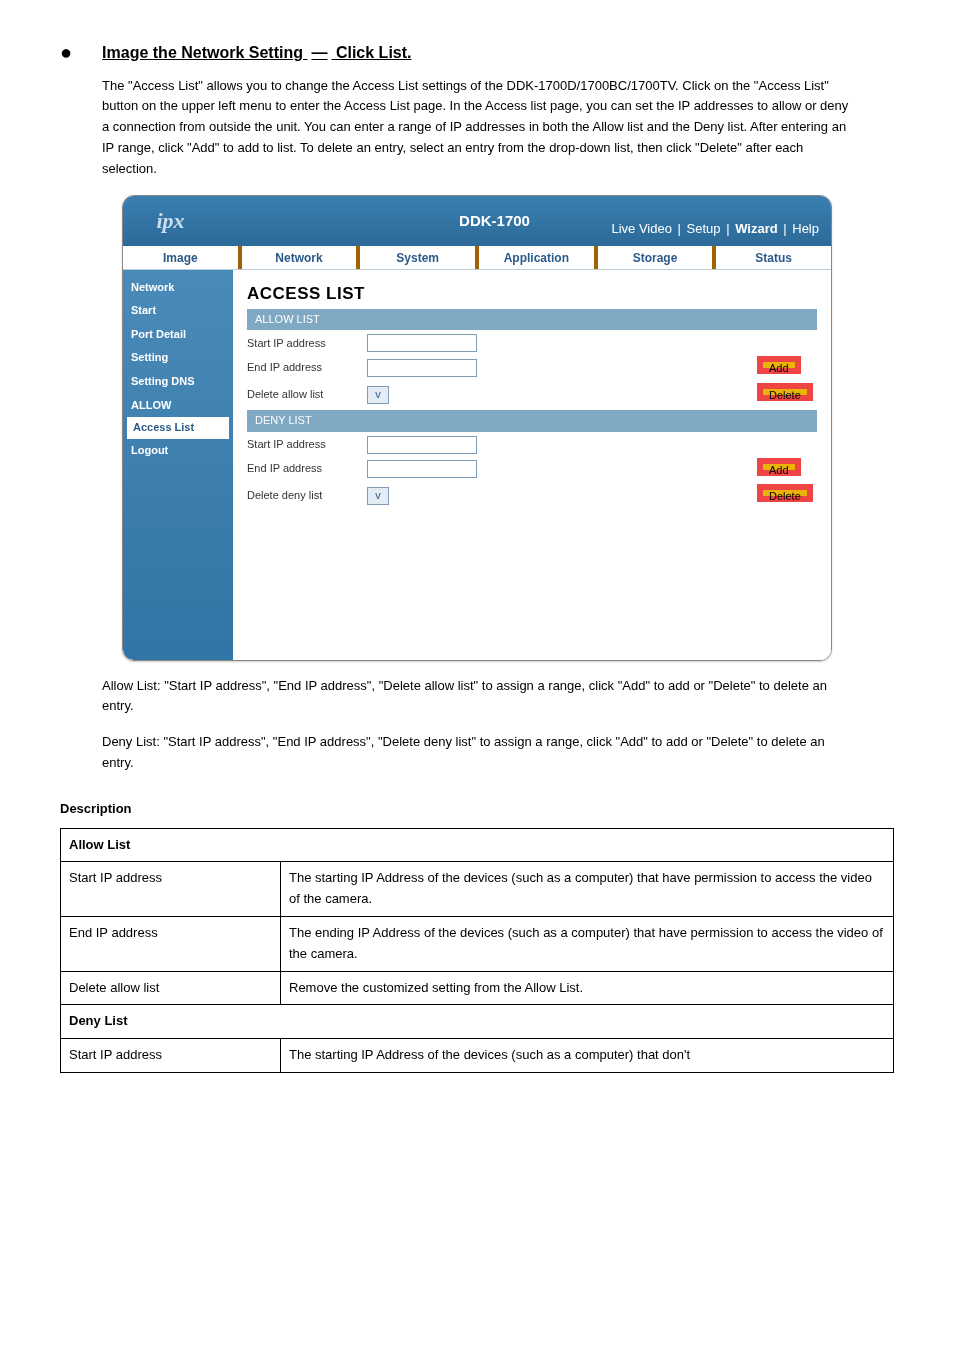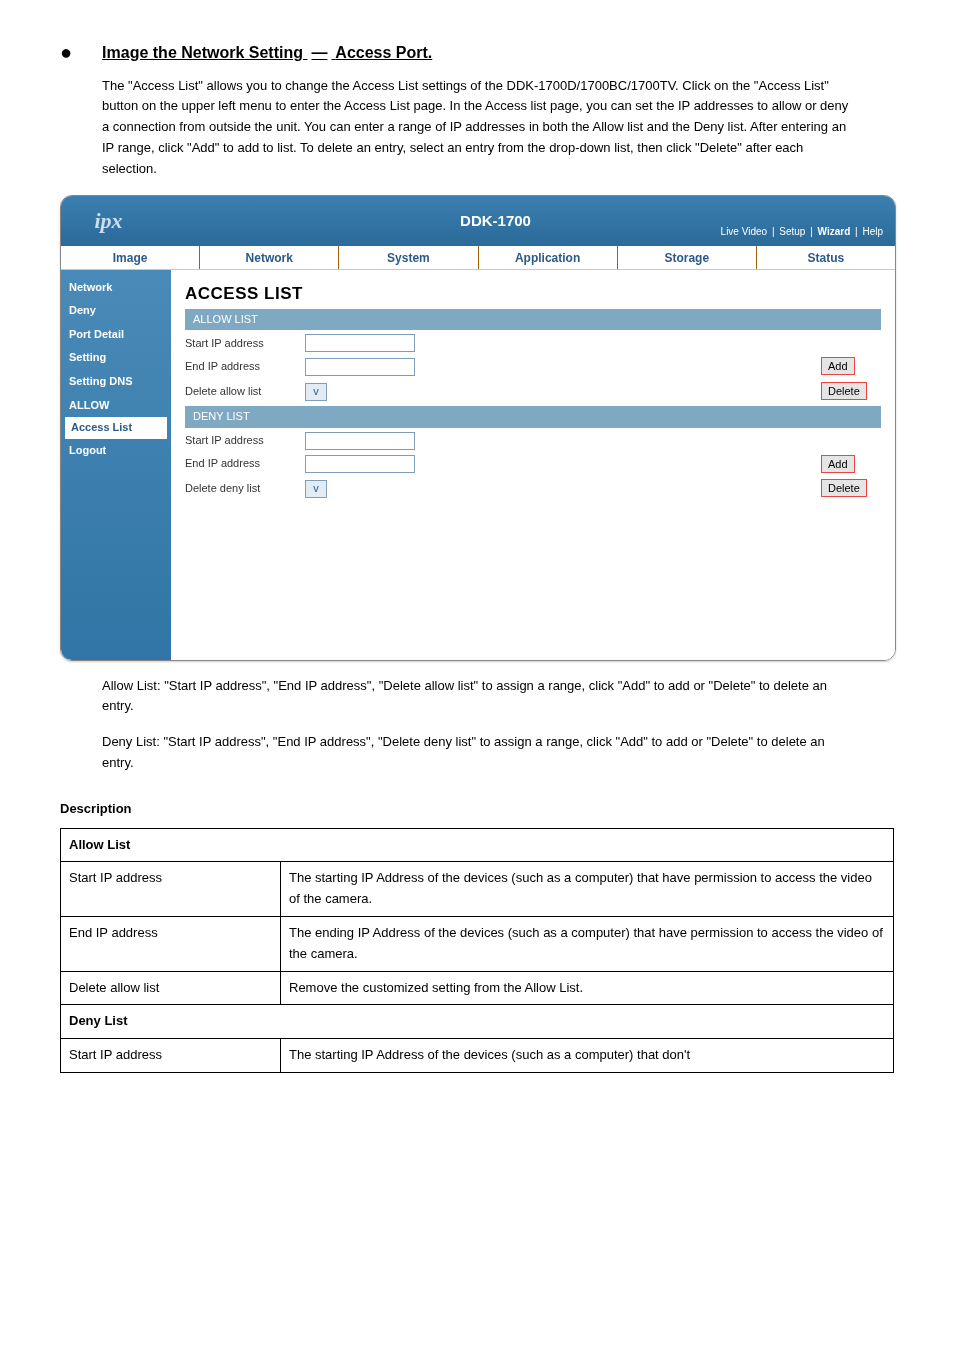--- a/index.html
+++ b/index.html
@@ -2,61 +2,61 @@
 <html><head>
 <meta charset="utf-8">
 <style>
   * { box-sizing: border-box; margin: 0; padding: 0; }
   body { font-family: Arial, sans-serif; background: #fff; color: #000; width: 954px; margin: 0 auto; padding: 20px 60px; font-size: 13px; line-height: 1.6; }
   .bullet-row { display: flex; align-items: flex-start; margin: 20px 0 10px 0; }
   .bullet { font-size: 20px; margin-right: 30px; line-height: 1.2; }
   .section-title { font-size: 16px; font-weight: bold; text-decoration: underline; }
   .dash { margin: 0 4px; }
   .para { margin: 8px 42px 8px 42px; }
-  .screenshot { width: 836px; margin: 15px auto; }
+  .screenshot { width: 710px; margin: 15px auto; }
   .ss-frame { border: 1px solid #888; border-radius: 12px; overflow: hidden; box-shadow: 0 1px 2px rgba(0,0,0,0.2); }
   .ss-header { background: linear-gradient(#3a7fb0, #2b6a99); height: 50px; position: relative; display: flex; align-items: center; }
   .ss-logo { width: 95px; text-align: center; font-style: italic; font-family: Georgia, serif; font-size: 22px; color: #fff; font-weight: bold; }
   .ss-logo span { color: #cde; }
   .ss-product { flex: 1; text-align: center; color: #fff; font-weight: bold; font-size: 15px; padding-right: 60px; }
-  .ss-toplinks { position: absolute; right: 10px; bottom: 6px; font-size: 10px; color: #fff; }
+  .ss-toplinks { position: absolute; right: 10px; bottom: 6px; font-size: 13px; color: #fff; }
   .ss-toplinks span { padding: 0 2px; }
   .ss-tabs { background: #f4f6f8; border-bottom: 1px solid #b8ccd9; display: flex; height: 24px; }
-  .ss-tab { flex: 1; text-align: center; font-size: 12px; font-weight: bold; color: #2b5a8a; border-right: 1px solid #a16207; line-height: 24px; background: #fff; }
+  .ss-tab { flex: 1; text-align: center; font-size: 12px; font-weight: bold; color: #2b5a8a; border-right: 4px solid #a16207; line-height: 24px; background: #fff; }
   .ss-tab:last-child { border-right: none; }
   .ss-body { display: flex; background: #f0f3f5; }
   .ss-side { width: 110px; background: linear-gradient(#4a8ab8, #3075a5); padding: 6px 0 40px 0; min-height: 390px; border-bottom-left-radius: 10px; }
   .ss-side-item { color: #fff; font-size: 11px; font-weight: bold; padding: 3px 8px; }
   .ss-side-active { background: #fff; color: #2b5a8a; margin: 0 4px; padding: 2px 6px; }
   .ss-main { flex: 1; background: #fff; padding: 10px 14px 120px 14px; border-bottom-right-radius: 10px; }
   .ss-h1 { font-size: 17px; font-weight: bold; letter-spacing: 0.5px; margin-bottom: 2px; }
   .ss-sec { background: #7fa8c2; color: #fff; font-size: 11px; padding: 2px 8px; margin-top: 2px; }
   .ss-row { display: flex; align-items: center; margin: 4px 0; }
   .ss-label { width: 120px; font-size: 11px; color: #333; }
   .ss-input { border: 1px solid #7f9db9; height: 18px; width: 110px; font-size: 11px; padding: 0 2px; }
   .ss-select { border: 1px solid #7f9db9; background: #e3ecf5; height: 18px; width: 22px; text-align: center; font-size: 11px; color: #2b5a8a; display: inline-flex; align-items: center; justify-content: center; }
-  .ss-btn { border: 1px solid #ef4444; background: #e5e5e5; font-size: 11px; height: 18px; padding: 0 6px; margin-left: 0; cursor: default; }
+  .ss-btn { border: 6px solid #ef4444; background: #eab308; font-size: 11px; height: 18px; padding: 0 6px; margin-left: 0; cursor: default; }
   .ss-btn-col { width: 60px; text-align: left; }
   .ss-gap { flex: 1; }
   .instruction { margin: 15px 42px 6px 42px; }
   .desc-title { font-weight: bold; margin: 25px 0 8px 0; }
   table.desc { border-collapse: collapse; width: 100%; margin-top: 6px; }
   table.desc td { border: 1px solid #000; padding: 6px 8px; font-size: 13px; vertical-align: top; }
   table.desc .header-row td { font-weight: bold; }
   .col1 { width: 220px; }
 </style>
 </head>
 <body>
 
 <div class="bullet-row">
   <span class="bullet">●</span>
   <span class="section-title">
     <span>Image the Network Setting</span>
     <span class="dash">—</span>
-    <span>Access Port.</span>
+    <span>Click List.</span>
   </span>
 </div>
 
 <p class="para">The "Access List" allows you to change the Access List settings of the DDK-1700D/1700BC/1700TV. Click on the "Access List" button on the upper left menu to enter the Access List page. In the Access list page, you can set the IP addresses to allow or deny a connection from outside the unit. You can enter a range of IP addresses in both the Allow list and the Deny list. After entering an IP range, click "Add" to add to list. To delete an entry, select an entry from the drop-down list, then click "Delete" after each selection.</p>
 
 <div class="screenshot">
   <div class="ss-frame">
     <div class="ss-header">
       <div class="ss-logo">
         <span>ip</span><span>x</span>
@@ -73,21 +73,21 @@
       <div class="ss-tab">Image</div>
       <div class="ss-tab">Network</div>
       <div class="ss-tab">System</div>
       <div class="ss-tab">Application</div>
       <div class="ss-tab">Storage</div>
       <div class="ss-tab">Status</div>
     </div>
     <div class="ss-body">
       <div class="ss-side">
         <div class="ss-side-item">Network</div>
-        <div class="ss-side-item">Deny</div>
+        <div class="ss-side-item">Start</div>
         <div class="ss-side-item">Port Detail</div>
         <div class="ss-side-item">Setting</div>
         <div class="ss-side-item">Setting DNS</div>
         <div class="ss-side-item">ALLOW</div>
         <div class="ss-side-item ss-side-active">Access List</div>
         <div class="ss-side-item">Logout</div>
       </div>
       <div class="ss-main">
         <div class="ss-h1">ACCESS LIST</div>
 

